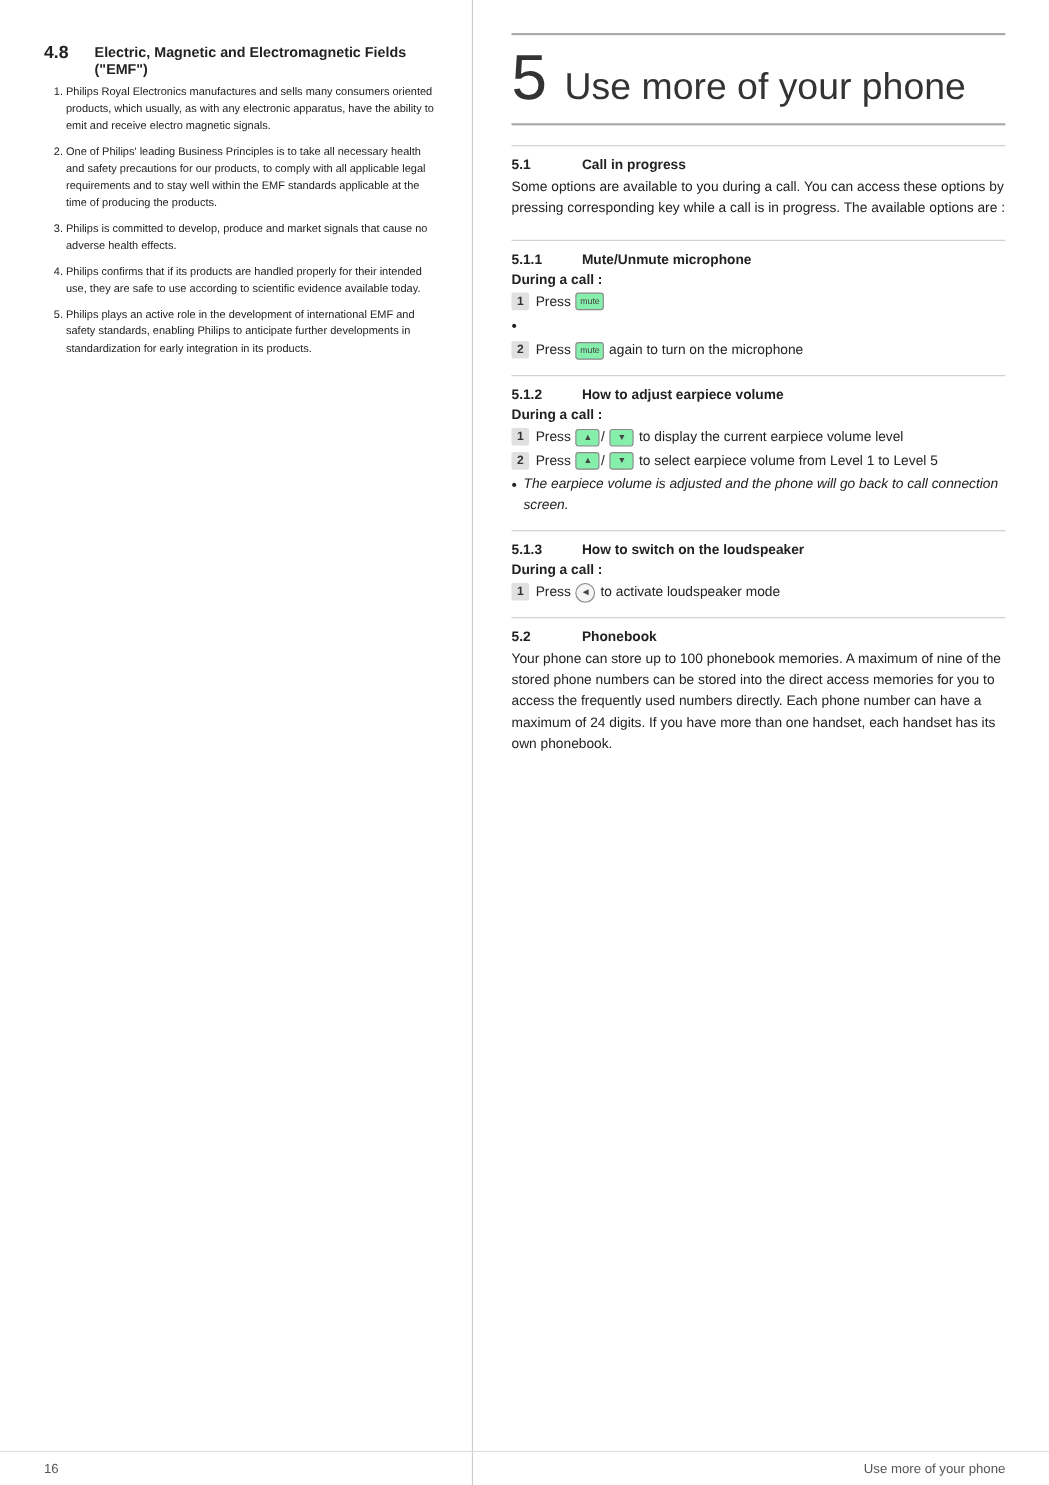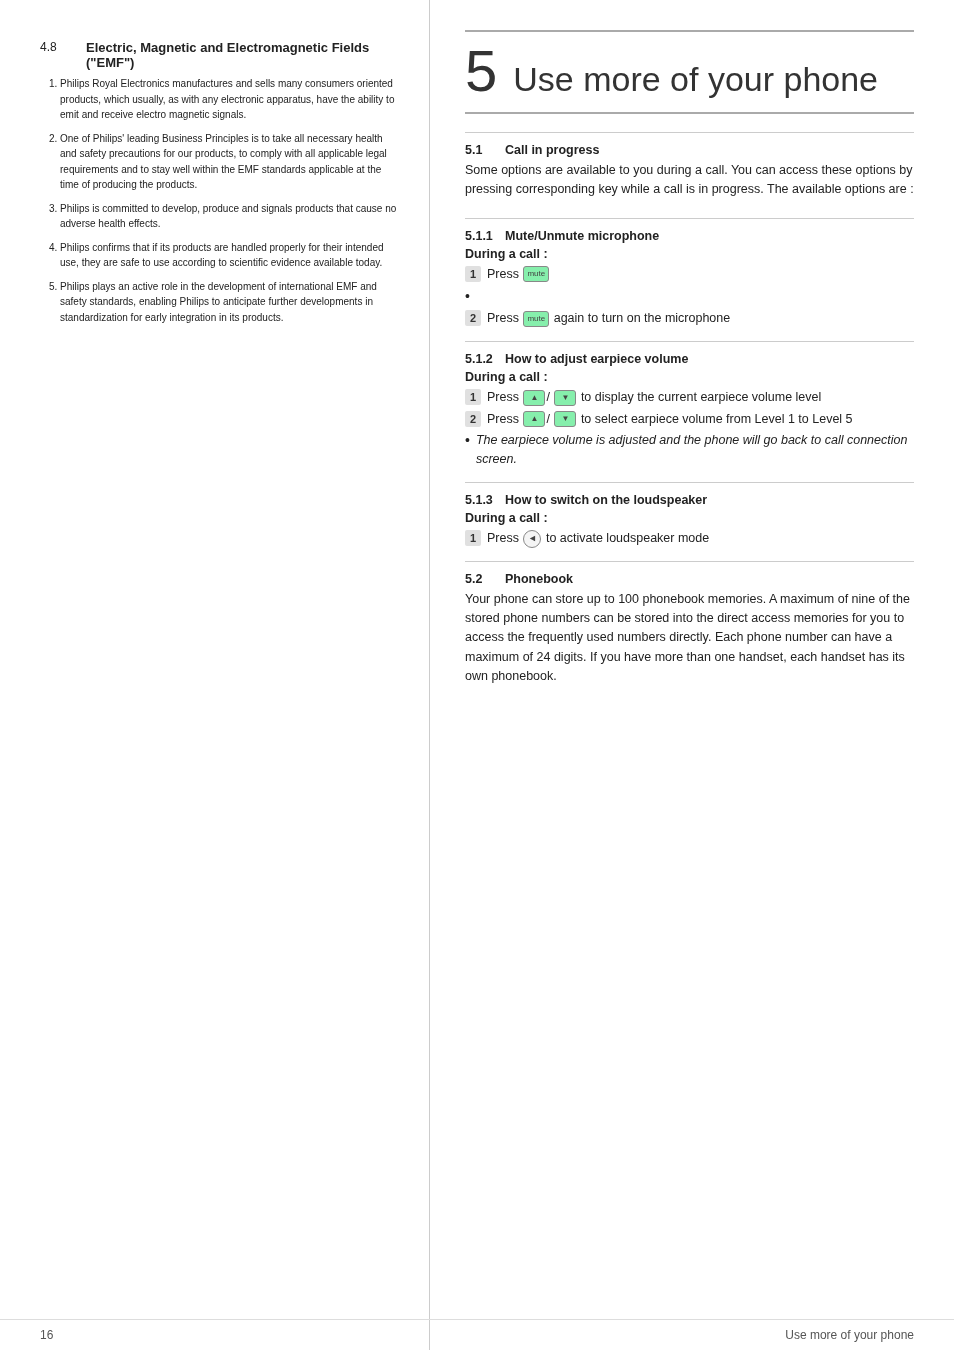--- a/index.html
+++ b/index.html
@@ -32,22 +32,22 @@
       display: flex;
       flex-direction: column;
     }
     
     .section-heading {
       display: flex;
       gap: 10px;
       margin-bottom: 6px;
     }
     .section-num {
-      font-weight: normal;
-      font-size: 12px;
+      font-weight: bold;
+      font-size: 16px;
       min-width: 36px;
     }
     .section-title {
       font-weight: bold;
       font-size: 13px;
     }
     
     .body-text {
       font-size: 12.5px;
       line-height: 1.55;
@@ -85,21 +85,21 @@
       line-height: 1.1;
     }
     
     .subsection {
       border-top: 1px solid #ccc;
       padding-top: 10px;
       margin-bottom: 10px;
     }
     .sub-heading {
       display: flex;
-      gap: 0;
+      gap: 24px;
       margin-bottom: 4px;
     }
     .sub-num {
       font-weight: bold;
       font-size: 12.5px;
       min-width: 40px;
     }
     .sub-title {
       font-weight: bold;
       font-size: 12.5px;
@@ -206,21 +206,21 @@
 <div class="page" style="position:relative;">
 
   <div class="left-col">
     <div class="section-heading">
       <span class="section-num">4.8</span>
       <span class="section-title">Electric, Magnetic and Electromagnetic Fields ("EMF")</span>
     </div>
     <ol class="numbered">
       <li>Philips Royal Electronics manufactures and sells many consumers oriented products, which usually, as with any electronic apparatus, have the ability to emit and receive electro magnetic signals.</li>
       <li>One of Philips' leading Business Principles is to take all necessary health and safety precautions for our products, to comply with all applicable legal requirements and to stay well within the EMF standards applicable at the time of producing the products.</li>
-      <li>Philips is committed to develop, produce and signals products that cause no adverse health effects.</li>
+      <li>Philips is committed to develop, produce and market signals that cause no adverse health effects.</li>
       <li>Philips confirms that if its products are handled properly for their intended use, they are safe to use according to scientific evidence available today.</li>
       <li>Philips plays an active role in the development of international EMF and safety standards, enabling Philips to anticipate further developments in standardization for early integration in its products.</li>
     </ol>
   </div>
 
   <div class="right-col">
 
     <div class="chapter-header">
       <span class="chapter-num">5</span>
       <span class="chapter-title">Use more of your phone</span>

